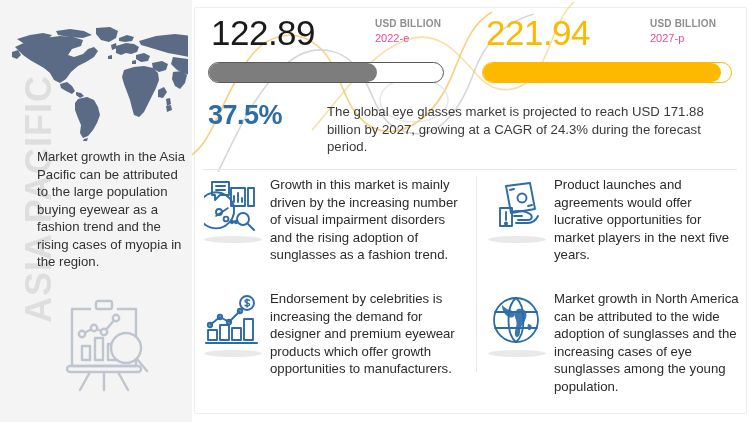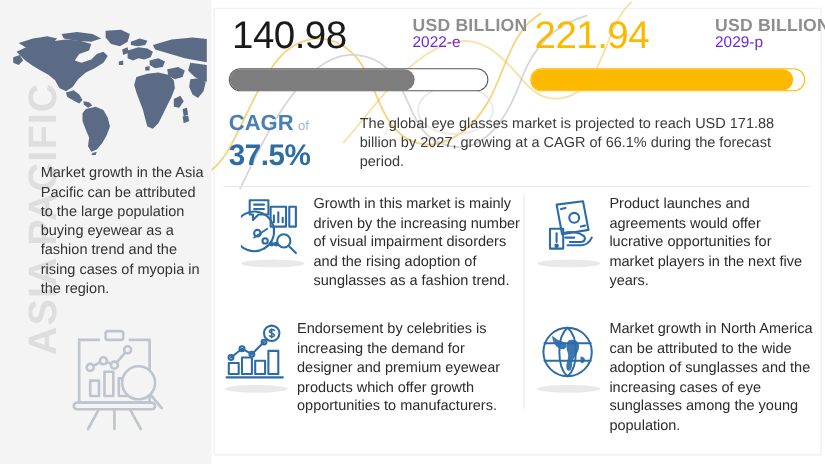--- a/index.html
+++ b/index.html
@@ -58,25 +58,25 @@
     font-size:35px;line-height:42px;font-weight:normal;
     letter-spacing:-0.5px;white-space:nowrap;
   }
   .stat-a .stat-num{left:11px;color:#1a1a1a;}
   .stat-b .stat-num{left:6px;color:#fcb900;}
 
   .stat-unit{position:absolute;top:17px;}
   .stat-a .stat-unit{left:175px;}
   .stat-b .stat-unit{left:170px;}
   .stat-unit .u1{
-    display:block;font-size:16px;font-weight:bold;color:#8e8e8e;
+    display:block;font-size:10px;font-weight:bold;color:#8e8e8e;
     letter-spacing:0.2px;line-height:14px;white-space:nowrap;
   }
   .stat-unit .u2{
-    display:block;font-size:14px;color:#6d28d9;
+    display:block;font-size:11px;color:#ec4899;
     line-height:15px;white-space:nowrap;
   }
 
   .track{
     position:absolute;top:62px;height:21px;border-radius:11px;
     background:#ffffff;box-sizing:border-box;
   }
   .stat-a .track{left:8px;width:236px;border:1.4px solid #585858;}
   .stat-b .track{left:2px;width:250px;border:1.4px solid #fcb900;}
   .fill{position:absolute;left:0;top:0;height:100%;border-radius:11px;}
@@ -93,21 +93,21 @@
     position:absolute;left:135px;top:103px;width:410px;
     font-size:13.2px;line-height:17.6px;color:#3a3a3a;
   }
 
   
   .hdiv{position:absolute;left:11px;top:169px;width:534px;height:1px;background:#e8e8e8;}
   .vdiv{position:absolute;left:284px;top:176px;width:1px;height:196px;background:#e8e8e8;}
 
   
   .card{position:absolute;}
-  .c-tl{left:23px;top:176px;width:272px;height:110px;}
+  .c-tl{left:8px;top:176px;width:272px;height:110px;}
   .c-tr{left:292px;top:176px;width:258px;height:110px;}
   .c-bl{left:8px;top:290px;width:272px;height:116px;}
   .c-br{left:292px;top:290px;width:258px;height:116px;}
 
   .card-icon{position:absolute;left:4px;top:2px;width:58px;height:58px;}
   .card-icon svg{display:block;width:58px;height:58px;}
   .card-shadow{
     position:absolute;left:4px;top:60px;width:58px;height:7px;
     background:#e9e9e9;border-radius:50%;
   }
@@ -216,50 +216,47 @@
         <path d="M-10 160 C 20 150, 26 104, 56 60 C 74 34, 104 26, 128 48 C 150 68, 150 110, 178 126 C 206 142, 236 120, 252 92 C 268 64, 272 28, 300 12" stroke="#f2c14a" opacity="0.72"></path>
         <path d="M26 172 C 44 136, 60 96, 92 66 C 120 40, 152 48, 168 72 C 184 96, 184 124, 214 132 C 248 142, 270 106, 282 72 C 292 44, 312 22, 342 14" stroke="#cfcfcf" opacity="0.85"></path>
         <path d="M120 130 C 150 96, 176 54, 214 40 C 248 28, 268 56, 286 76 C 304 96, 330 94, 346 70 C 360 48, 364 18, 382 2" stroke="#f2c14a" opacity="0.5"></path>
         <ellipse cx="222" cy="100" rx="34" ry="22" stroke="#e0e0e0" opacity="0.7"></ellipse>
       </svg>
     </div>
 
     <div class="stats">
 
       <div class="stat stat-a">
-        <div class="stat-num">140.98</div>
+        <div class="stat-num">122.89</div>
         <div class="stat-unit">
           <span class="u1">USD BILLION</span>
           <span class="u2">2022-e</span>
         </div>
         <div class="track">
           <div class="fill" style="width: 72%;"></div>
         </div>
       </div>
 
       <div class="stat stat-b">
         <div class="stat-num">221.94</div>
         <div class="stat-unit">
           <span class="u1">USD BILLION</span>
-          <span class="u2">2029-p</span>
+          <span class="u2">2027-p</span>
         </div>
         <div class="track">
           <div class="fill" style="width: 96%;"></div>
         </div>
       </div>
     </div>
 
     <div class="cagr">
-      <div class="cagr-line1">
-        <span>CAGR</span><span class="of">of</span>
-      </div>
       <div class="cagr-line2">37.5%</div>
     </div>
 
-    <div class="lede">The global eye glasses market is projected to reach USD 171.88 billion by 2027, growing at a CAGR of 66.1% during the forecast period.</div>
+    <div class="lede">The global eye glasses market is projected to reach USD 171.88 billion by 2027, growing at a CAGR of 24.3% during the forecast period.</div>
 
     <div class="hdiv"></div>
     <div class="vdiv"></div>
 
     <div class="card c-tl">
       <div class="card-shadow"></div>
       <div class="card-icon">
         <svg viewBox="0 0 58 58" fill="none" stroke="#2c6ba8" stroke-width="1.9" stroke-linecap="round" stroke-linejoin="round" xmlns="http://www.w3.org/2000/svg">
           <path d="M8 4 H25 V17 H16 L11 22 V17 H8 Z"></path>
           <path d="M12 8 H21 M12 12 H21"></path>

